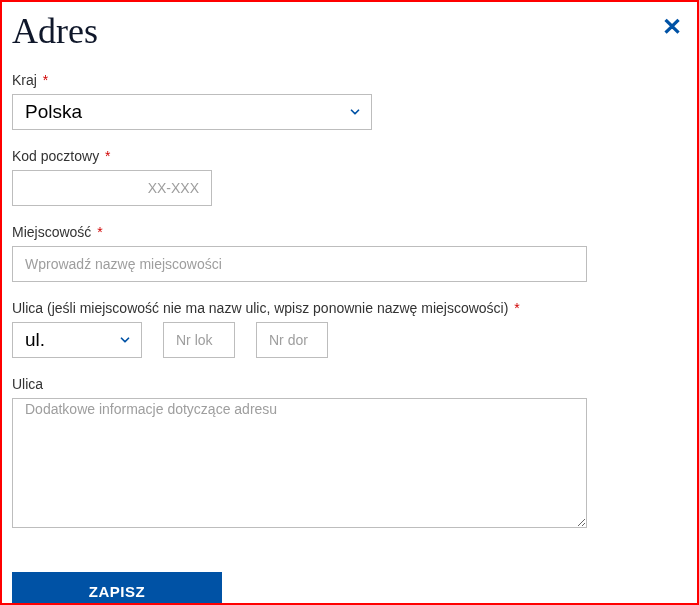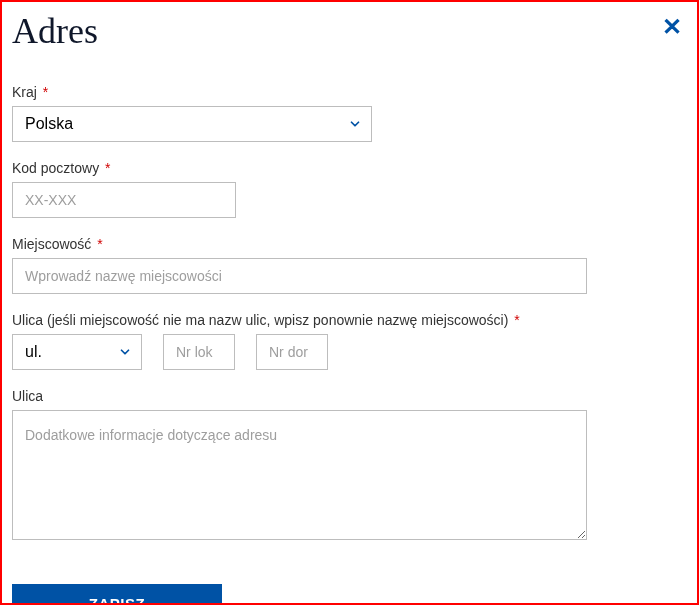--- a/index.html
+++ b/index.html
@@ -30,42 +30,41 @@
     border: none;
     color: #0052a5;
     font-size: 24px;
     font-weight: bold;
     cursor: pointer;
     padding: 5px;
     line-height: 1;
   }
   .form-group {
     margin-bottom: 18px;
-    margin-top: 12px;
   }
   label {
     display: block;
     font-size: 14px;
     color: #333;
     margin-bottom: 6px;
   }
   .req { color: #d00000; margin-left: 2px; }
   .select-wrap {
     position: relative;
     display: inline-block;
   }
   .select-wrap.w360 { width: 360px; }
   .select-wrap.w130 { width: 130px; }
   .select-display {
     width: 100%;
     height: 36px;
     border: 1px solid #bdbdbd;
     background: #fff;
     padding: 0 36px 0 12px;
-    font-size: 16px;
+    font-size: 19px;
     display: flex;
     align-items: center;
     cursor: pointer;
   }
   .select-chevron {
     position: absolute;
     right: 10px;
     top: 50%;
     transform: translateY(-50%);
     pointer-events: none;
@@ -73,33 +72,33 @@
   .select-chevron svg { display: block; }
   input[type="text"], textarea {
     border: 1px solid #bdbdbd;
     background: #fff;
     padding: 0 12px;
     font-size: 14px;
     font-family: inherit;
     height: 36px;
   }
   input::placeholder, textarea::placeholder { color: #9e9e9e; }
-  .w200 { width: 224px; }
+  .w200 { width: 200px; text-align: right; }
   .w-full { width: 100%; max-width: 575px; display:block; }
   .street-row {
     display: flex;
     gap: 21px;
     max-width: 575px;
   }
   .street-name { flex: 1; }
   .nr { width: 72px; }
   textarea {
     width: 575px;
     height: 130px;
-    padding: 16px 12px;
+    padding: 2px 12px;
     resize: both;
     display:block;
   }
   .submit-btn {
     display: inline-block;
     background: #0052a5;
     color: #fff;
     border: none;
     width: 210px;
     height: 38px;

